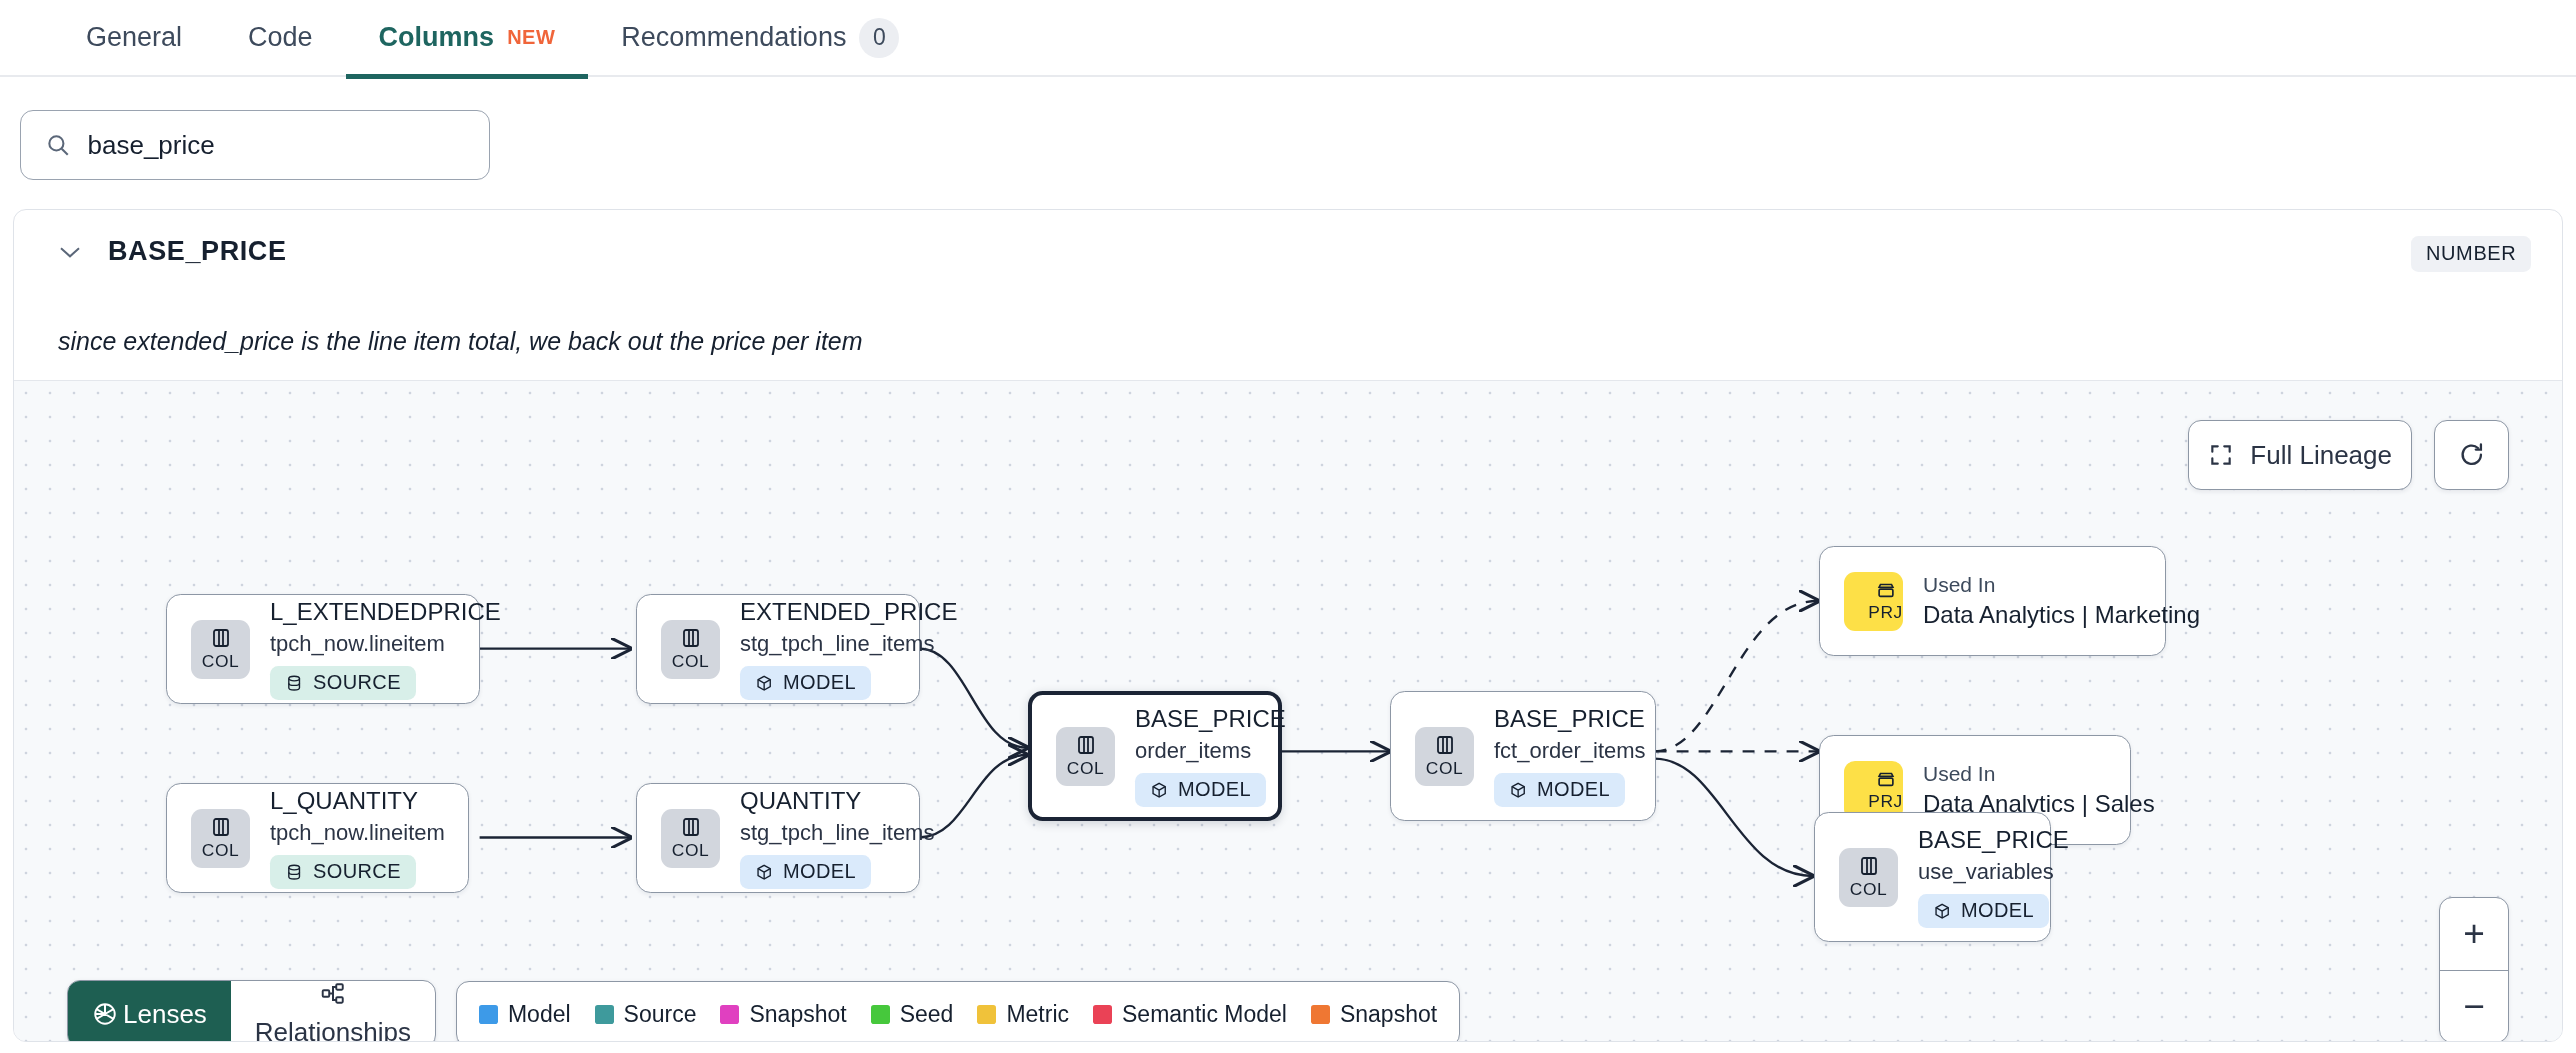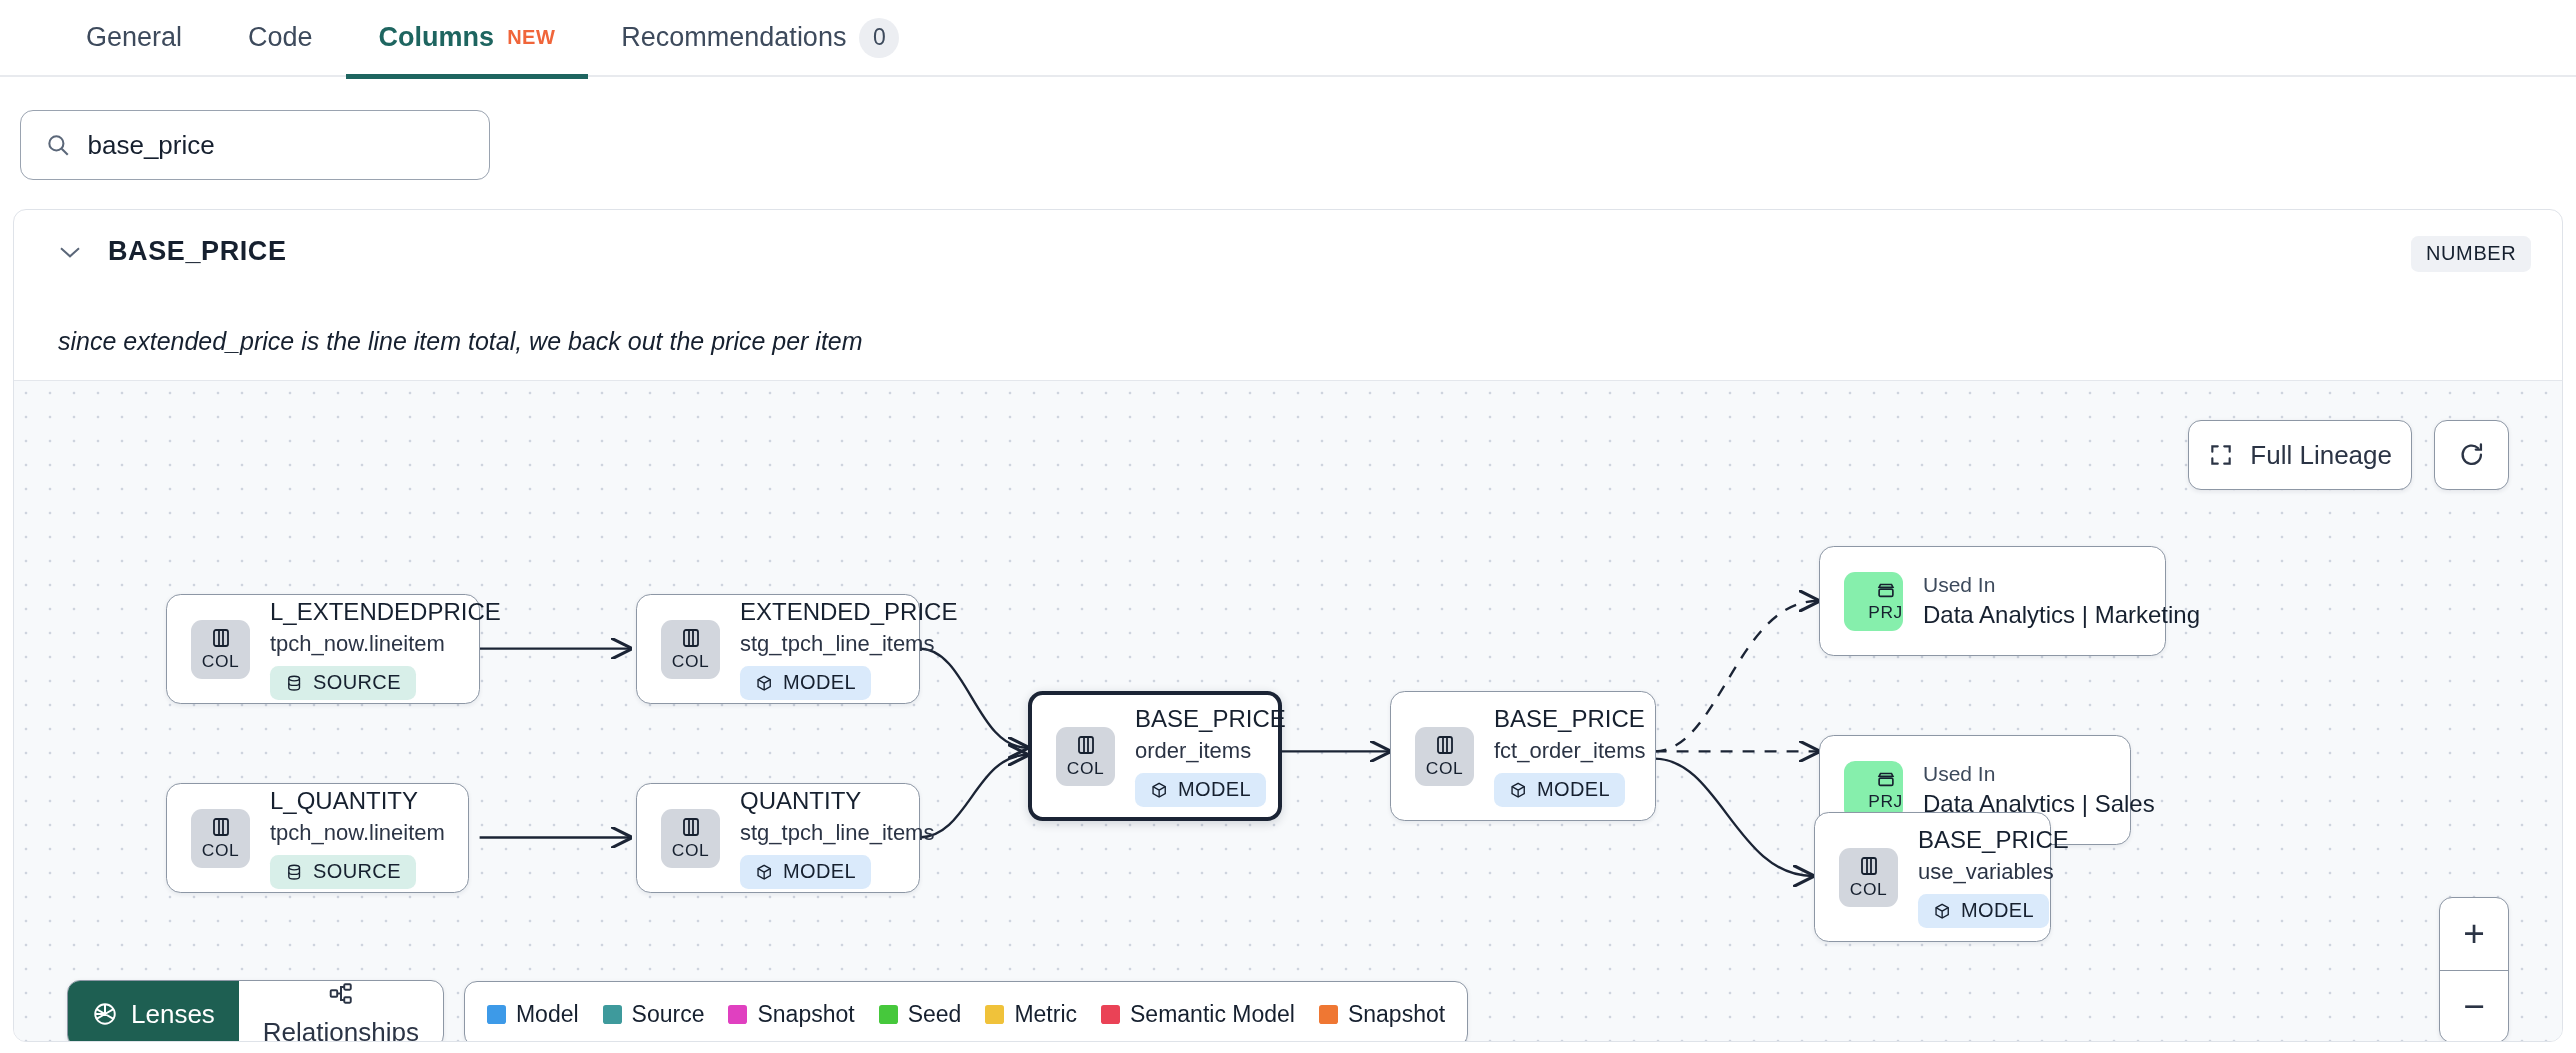--- a/index.html
+++ b/index.html
@@ -126,21 +126,21 @@
   }
   .node.highlight { border: 4.6px solid #1b2435; box-shadow: 0 2.8px 9.2px rgba(20,30,50,.16); }
   .chip {
     width: 59px; height: 59px;
     border-radius: 11px;
     background: #d2d6dd;
     display: flex; flex-direction: column;
     align-items: center; justify-content: center;
     gap: 0.9px; flex: none;
   }
-  .chip.prj { background: #86efac; padding-left: 24px; }
+  .chip.prj { background: #fde047; padding-left: 24px; }
   .chip .lbl { font-size: 17.4px; letter-spacing: 0.5px; color: #16202f; }
   .ntext { display: flex; flex-direction: column; gap: 4.6px; }
   .ntitle { font-size: 24px; color: #16202f; white-space: nowrap; }
   .nsub { font-size: 22px; color: #2b3445; white-space: nowrap; }
   .ntop { font-size: 21px; color: #3d4a5c; }
   .pill {
     display: inline-flex; align-items: center; gap: 10px;
     padding: 5.5px 14.7px; border-radius: 8.3px;
     font-size: 20px; letter-spacing: 0.4px;
     width: fit-content; margin-top: 4.6px;
@@ -171,21 +171,21 @@
   .toolbar { position: absolute; left: 53px; bottom: 48px; display: flex; align-items: center; gap: 20px; }
   .lenses-group {
     display: flex; align-items: stretch;
     border-radius: 13px; overflow: hidden;
     border: 1.8px solid #8d97a5;
     background: #fff;
     box-shadow: 0 1.8px 4.6px rgba(20,30,50,.08);
   }
   .lenses {
     background: #1e5f52; color: #fff;
-    display: flex; align-items: center; gap: 13px;
+    display: flex; align-items: center; gap: 5px;
     padding: 0 24px; height: 66px; font-size: 26px; cursor: pointer;
   }
   .relationships {
     display: flex; align-items: center; gap: 10px;
     padding: 0 24px; height: 66px; font-size: 26px; color: #2b3445; cursor: pointer; flex-direction: column;
   }
   .legend {
     display: flex; align-items: center; gap: 24px;
     background: #fff; border: 1.8px solid #8d97a5;
     border-radius: 13px; height: 66px; padding: 0 22px;

